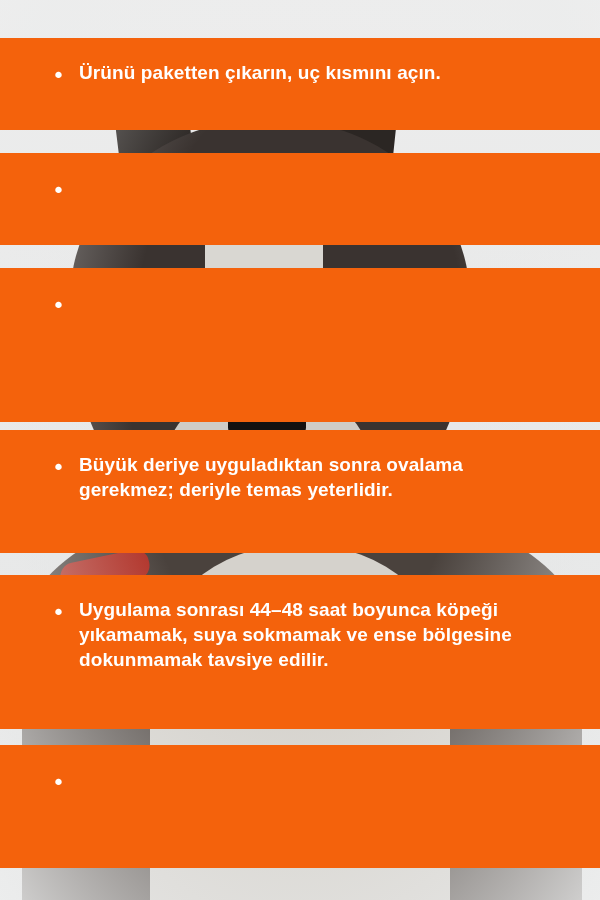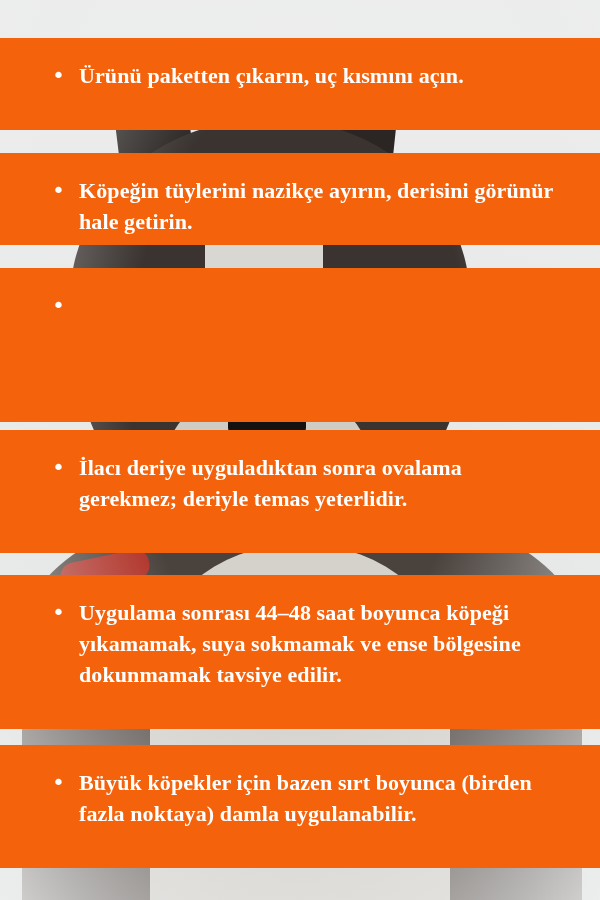--- a/index.html
+++ b/index.html
@@ -142,25 +142,25 @@
   }
   .bullet-dot {
     color: #ffffff;
     font-size: 22px;
     line-height: 32px;
     margin-right: 14px;
     flex: 0 0 auto;
   }
   .band-text {
     color: #ffffff;
-    font-size: 22px;
-    line-height: 31px;
+    font-size: 19px;
+    line-height: 25px;
     font-weight: 700;
     letter-spacing: 0.1px;
-    font-family: Liberation Serif, serif;
+    font-family: Liberation Sans, sans-serif;
   }
 </style>
 </head>
 <body>
 
 <div id="photo">
   <div class="ear-l"></div>
   <div class="ear-r"></div>
   <div class="head"></div>
   <div class="blaze"></div>
@@ -175,30 +175,28 @@
   <div class="vignette"></div>
 </div>
 
 <div id="bands">
   <div class="band" style="top: 38px; height: 92px; background: rgb(244, 98, 12);">
     <span class="bullet-dot">•</span>
     <span class="band-text">Ürünü paketten çıkarın, uç kısmını açın.</span>
   </div>
   <div class="band" style="top: 153px; height: 92px; background: rgb(244, 98, 12);">
     <span class="bullet-dot">•</span>
-    <span class="band-text">Köpeğin tüylerini nazikçe ayırın, derisini görünür hale getirin.</span>
   </div>
   <div class="band" style="top: 268px; height: 154px; background: rgb(244, 98, 12);">
     <span class="bullet-dot">•</span>
   </div>
   <div class="band" style="top: 430px; height: 123px; background: rgb(244, 98, 12);">
     <span class="bullet-dot">•</span>
-    <span class="band-text">İlacı deriye uyguladıktan sonra ovalama gerekmez; deriyle temas yeterlidir.</span>
+    <span class="band-text">Büyük deriye uyguladıktan sonra ovalama gerekmez; deriyle temas yeterlidir.</span>
   </div>
   <div class="band" style="top: 575px; height: 154px; background: rgb(244, 98, 12);">
     <span class="bullet-dot">•</span>
     <span class="band-text">Uygulama sonrası 44–48 saat boyunca köpeği yıkamamak, suya sokmamak ve ense bölgesine dokunmamak tavsiye edilir.</span>
   </div>
   <div class="band" style="top: 745px; height: 123px; background: rgb(244, 98, 12);">
     <span class="bullet-dot">•</span>
-    <span class="band-text">Büyük köpekler için bazen sırt boyunca (birden fazla noktaya) damla uygulanabilir.</span>
   </div>
 </div>
 
 </body></html>

